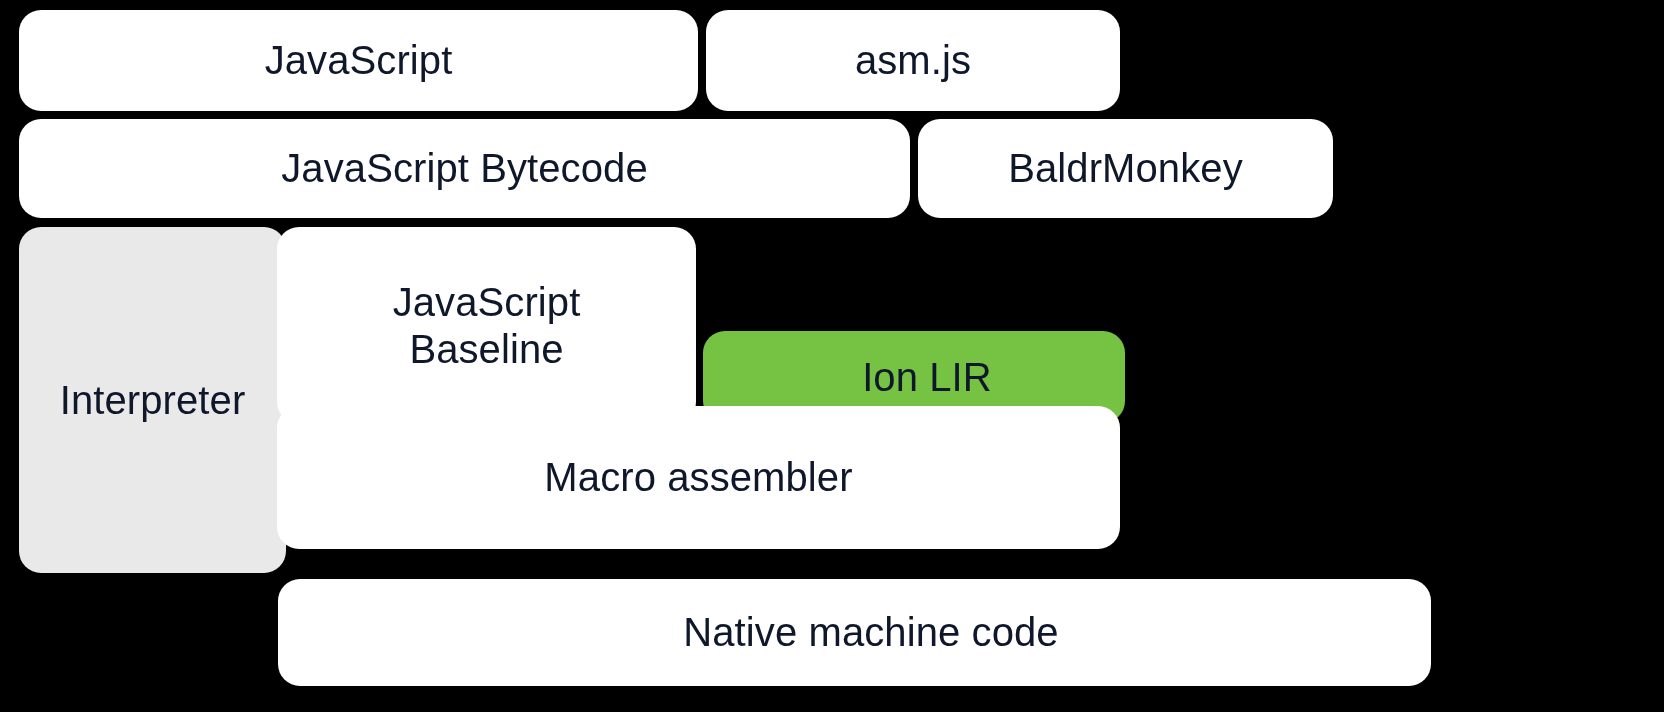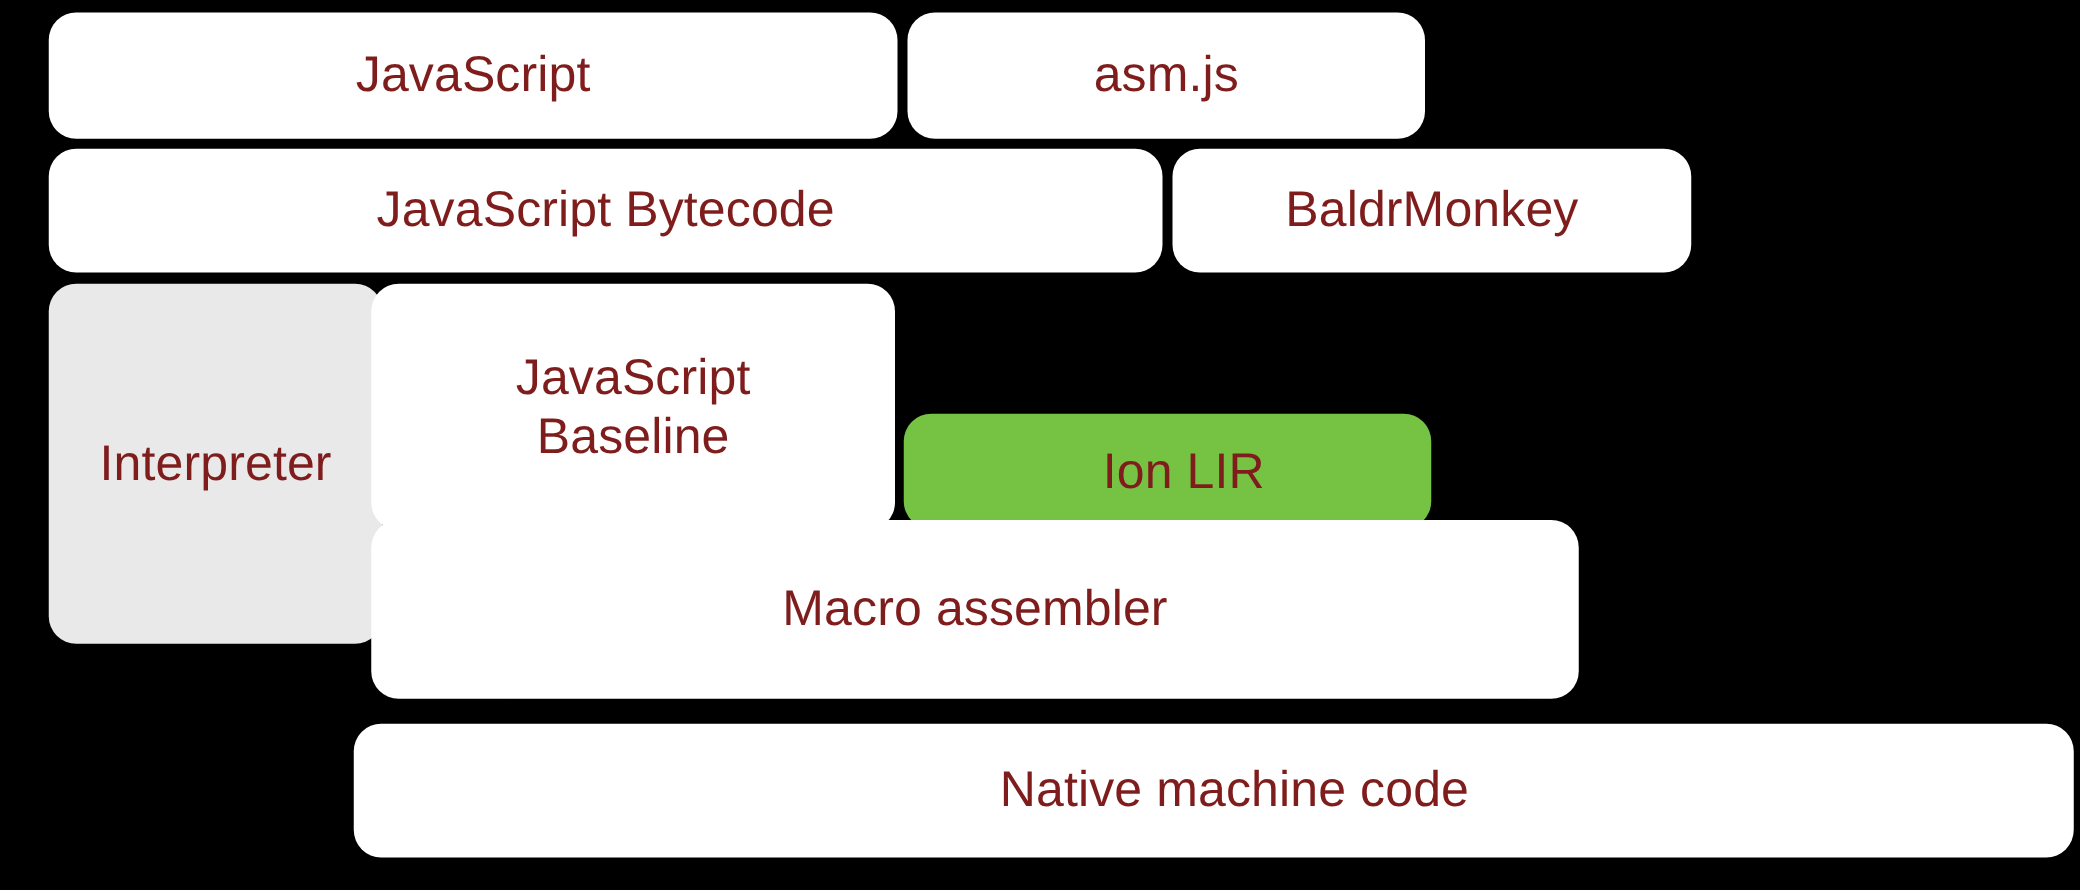--- a/index.html
+++ b/index.html
@@ -16,52 +16,51 @@
     font-family: "Liberation Sans", sans-serif;
   }
   .node {
     position: absolute;
     box-sizing: border-box;
     display: flex;
     align-items: center;
     justify-content: center;
     text-align: center;
     border-radius: 22px;
-    color: #7f1d1d;
+    color: #0f172a;
     font-size: 40px;
     line-height: 1.16;
     letter-spacing: 0.1px;
     white-space: pre-line;
     user-select: none;
-    margin-left: 20px;
   }
   .fill-white { background: #ffffff; }
   .fill-gray  { background: #e9e9e9; }
   .fill-green { background: #76c344; }
   .fill-pink  { background: #f4798d; }
 
   
   .n-javascript     { left: 19px;   top: 10px;  width: 679px;  height: 101px; }
   .n-asmjs          { left: 706px;  top: 10px;  width: 414px;  height: 101px; }
   .n-wasm           { left: 1128px; top: 10px;  width: 517px;  height: 101px; }
 
   
   .n-js-bytecode    { left: 19px;   top: 119px; width: 891px;  height: 99px;  }
   .n-baldrmonkey    { left: 918px;  top: 119px; width: 415px;  height: 99px;  }
 
   
-  .n-interpreter    { left: 19px;   top: 227px; width: 267px;  height: 288px; }
+  .n-interpreter    { left: 19px;   top: 227px; width: 267px;  height: 346px; }
   .n-js-baseline    { left: 277px;  top: 227px; width: 419px;  height: 197px; }
   .n-ion-mir        { left: 703px;  top: 227px; width: 422px;  height: 99px;  }
   .n-ion-lir        { left: 703px;  top: 331px; width: 422px;  height: 92px; padding-left: 26px;  }
   .n-cranelift      { left: 1130px; top: 332px; width: 515px;  height: 202px; }
-  .n-macro-assembler{ left: 277px;  top: 416px; width: 966px;  height: 143px; }
+  .n-macro-assembler{ left: 277px;  top: 406px; width: 843px;  height: 143px; }
 
   
-  .n-native-code    { left: 263px;  top: 579px; width: 1376px; height: 107px; padding-left: 33px; }
+  .n-native-code    { left: 278px;  top: 579px; width: 1153px; height: 107px; padding-left: 33px; }
 </style>
 </head>
 <body>
 
 <div id="diagram">
 
   <div class="node fill-white n-javascript">JavaScript</div>
 
   <div class="node fill-white n-asmjs">asm.js</div>
 

